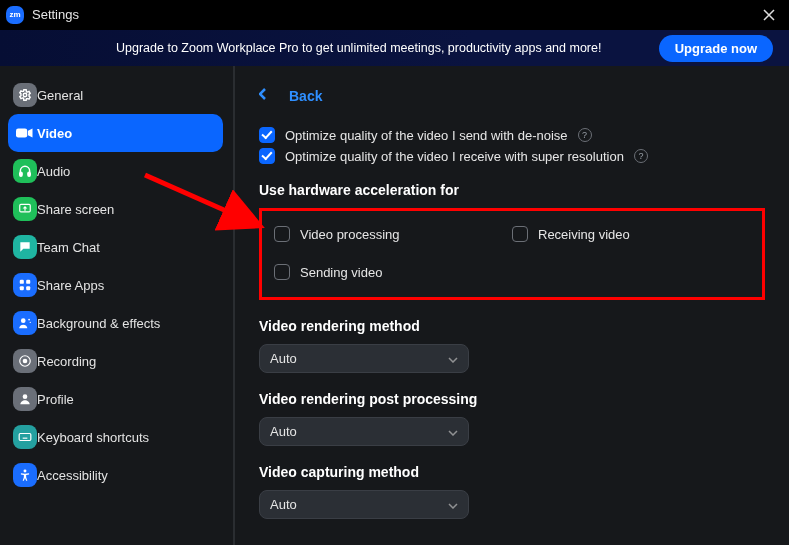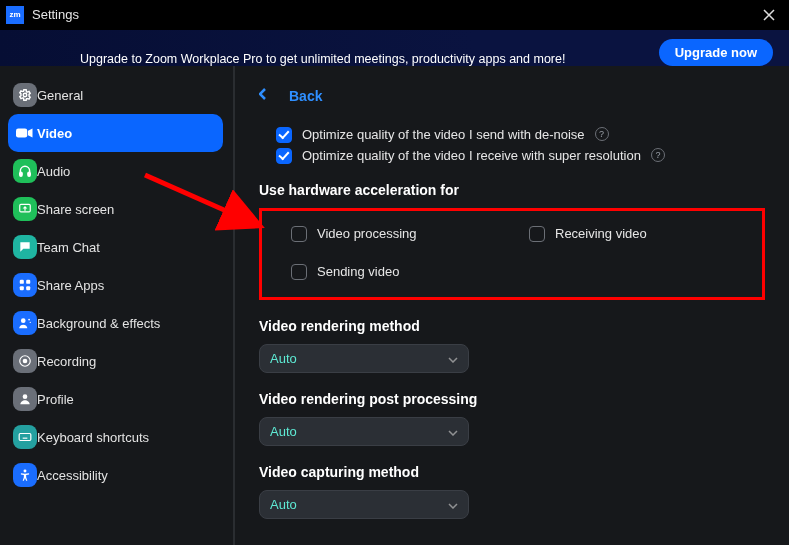--- a/index.html
+++ b/index.html
@@ -17,21 +17,21 @@
   .titlebar {
     height: 30px;
     background: #000;
     display: flex;
     align-items: center;
     padding: 0 0 0 6px;
     border-bottom: 1px solid #000;
   }
   .titlebar .app-icon {
     width: 18px; height: 18px;
-    border-radius: 0;
+    border-radius: 7px;
     background: #1a6dff;
     color: #fff;
     font-size: 8px;
     font-weight: 700;
     display: flex;
     align-items: center;
     justify-content: center;
     margin-right: 8px;
   }
   .titlebar .title { color: #e6e6e6; }
@@ -42,22 +42,22 @@
     align-items: center;
     justify-content: center;
     cursor: pointer;
   }
   .titlebar .close svg { stroke: #ddd; }
   
   .banner {
     height: 36px;
     background: linear-gradient(90deg,#060e34,#0a1340 60%);
     display: flex;
-    align-items: flex-end;
-    padding: 0 16px 0 80px;
+    align-items: center;
+    padding: 0 16px 0 116px;
     justify-content: space-between;
   }
   .banner .text { color: #fff; font-size: 12.5px; }
   .banner .btn {
     background: #0a66ff;
     color: #fff;
     border: none;
     border-radius: 20px;
     padding: 6px 16px;
     font-size: 13px;
@@ -112,23 +112,23 @@
     gap: 22px;
     color: #2f8fff;
     font-weight: 700;
     cursor: pointer;
     font-size: 14px;
     margin-bottom: 18px;
   }
   .back .chev { transform: translateY(-1px); }
   .check-row {
     display: flex;
-    align-items: flex-start;
+    align-items: center;
     gap: 10px;
-    margin: 5px 17px;
+    margin: 5px 0;
     font-size: 13px;
   }
   .checkbox {
     width: 16px; height: 16px;
     border-radius: 4px;
     border: 1.5px solid #6b6f76;
     display: flex;
     align-items: center;
     justify-content: center;
     cursor: pointer;
@@ -171,21 +171,21 @@
     display: grid;
     grid-template-columns: 1fr 1fr;
     row-gap: 12px;
     align-items: center;
   }
   .select {
     width: 210px;
     background: #2b2f35;
     border: 1px solid #3a3e45;
     border-radius: 8px;
-    color: #5eead4;
+    color: #e5e5e5;
     padding: 6px 10px;
     font-size: 13px;
     display: flex;
     justify-content: space-between;
     align-items: center;
     cursor: pointer;
     margin-bottom: 4px;
   }
   .select .chev { opacity: .7; }
   

